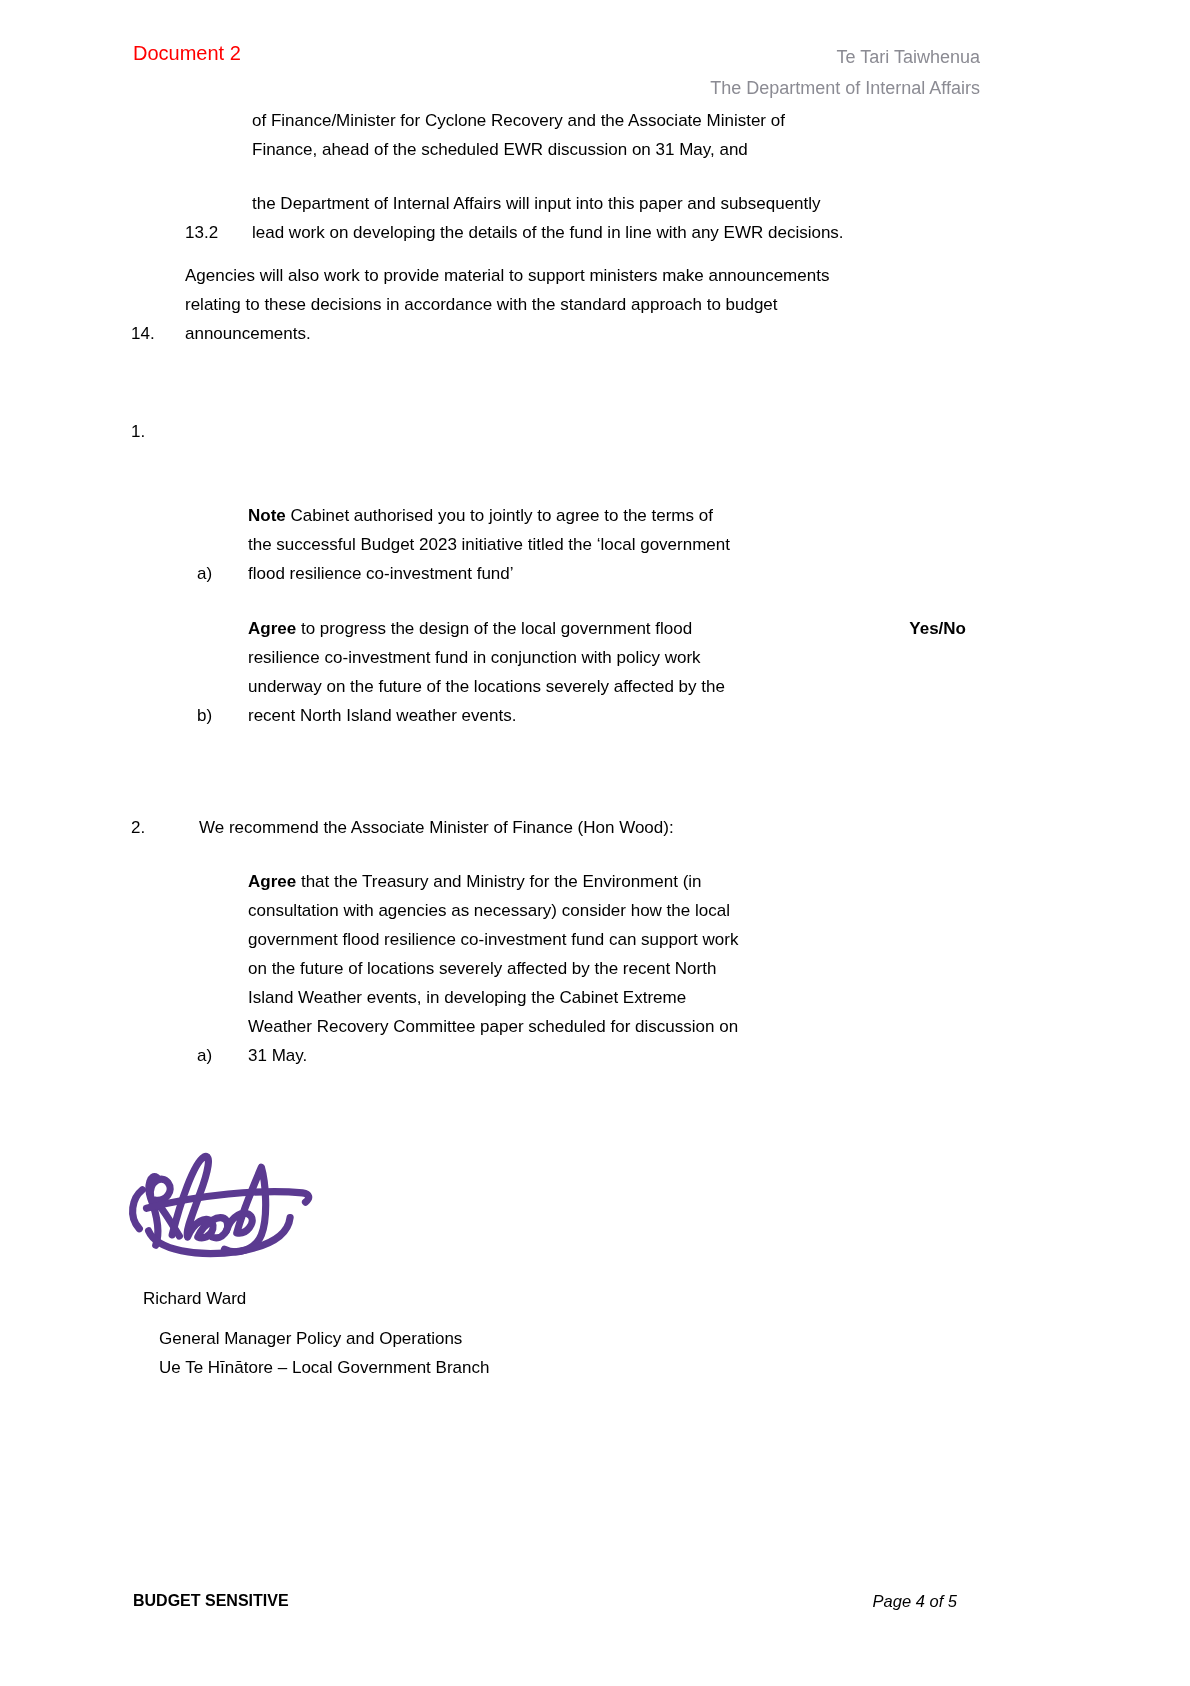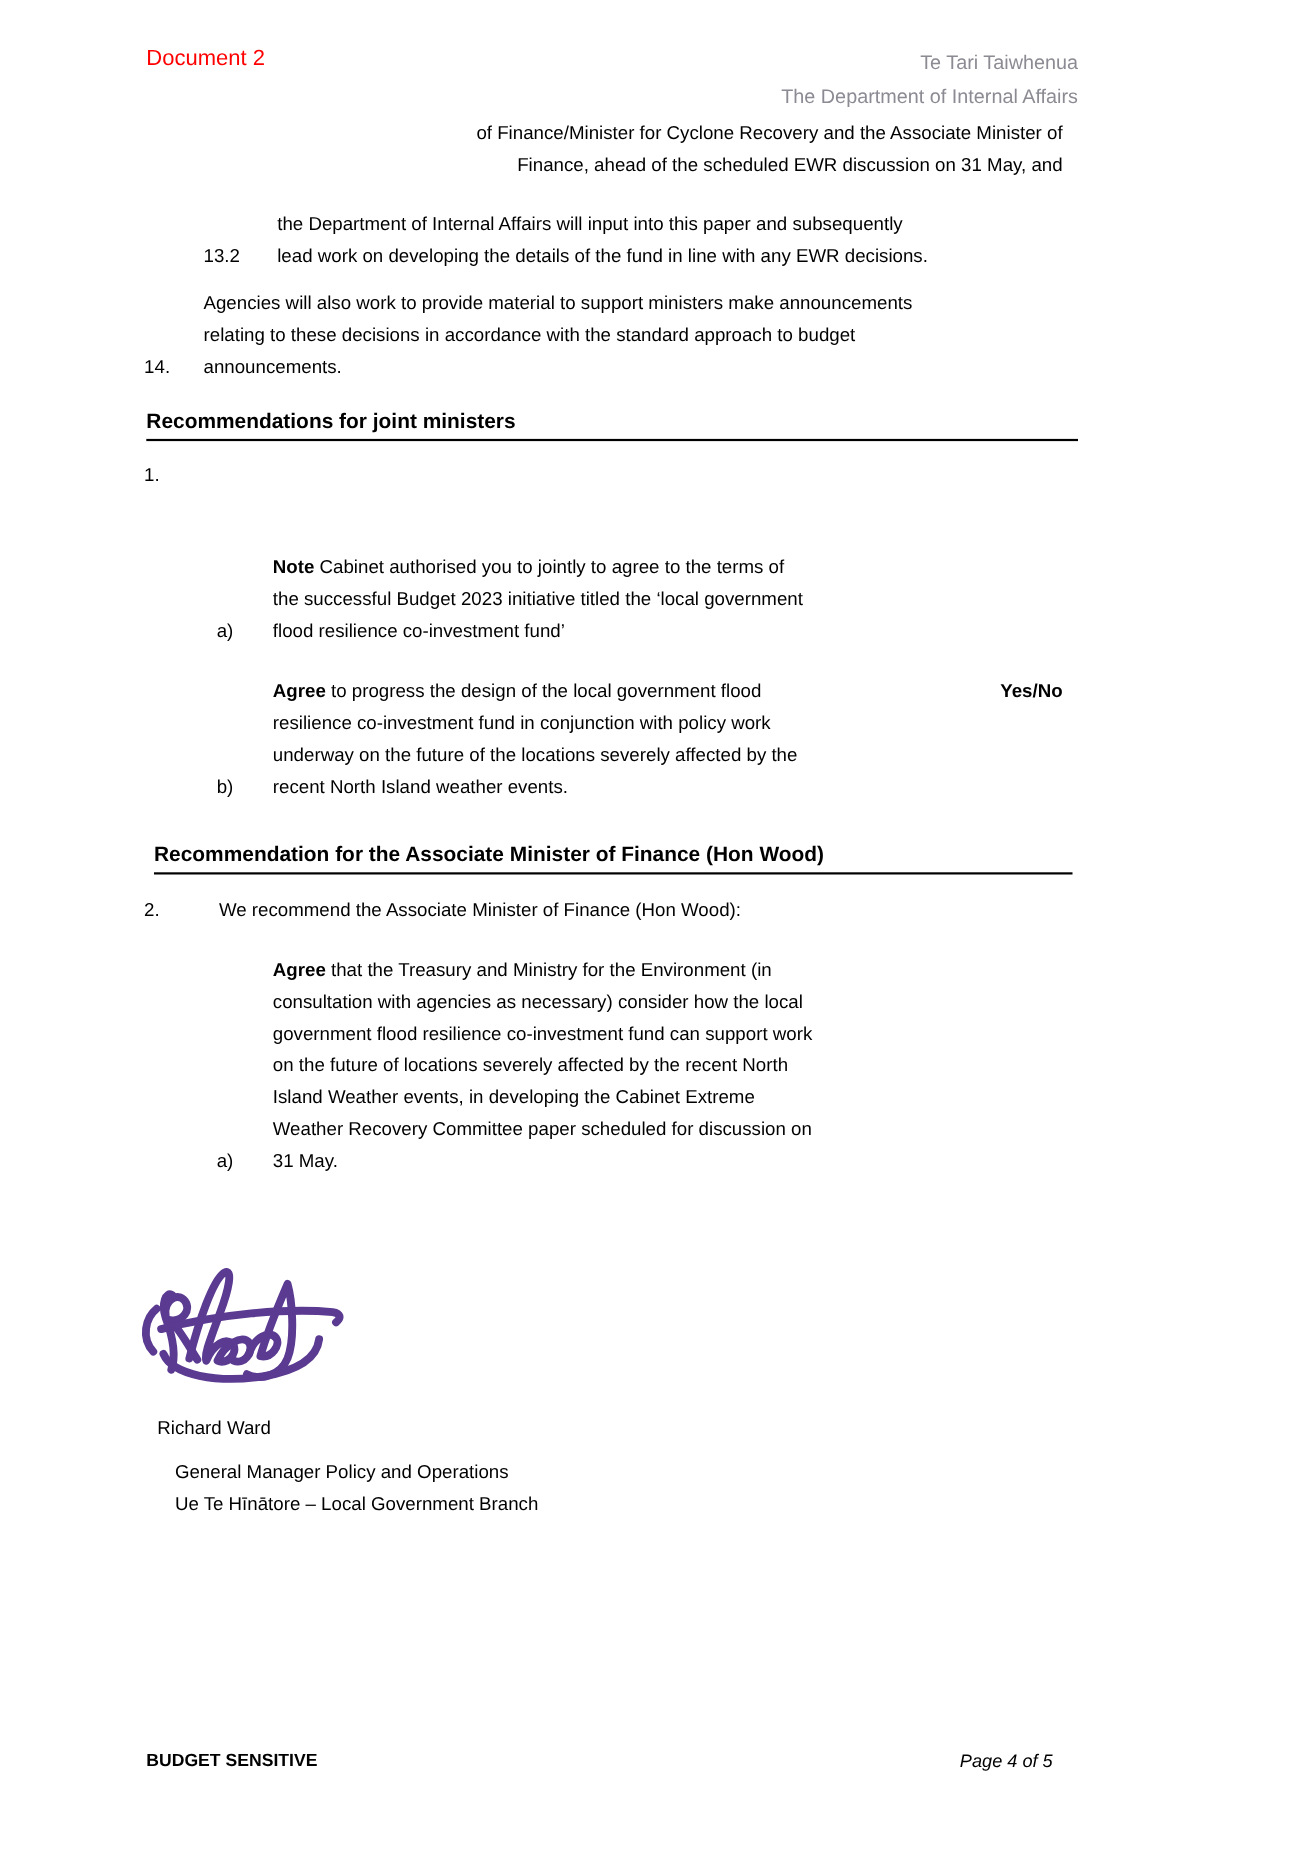--- a/index.html
+++ b/index.html
@@ -22,21 +22,21 @@
     color:var(--doc-red, #ff0000);
   }
   .hdr-right {
     top:42px; right:210px;
     text-align:right;
     font-size:18px; line-height:31px;
     color:var(--hdr-gray, #8b8b93);
   }
   .hdr-right span { display:block; }
   
-  .p-cont { left:252px; top:106px; width:714px;text-align:right; }
+  .p-cont { left:252px; top:106px; width:714px; }
   
   .row { display:flex; align-items:flex-end; }
   .row .num { flex:0 0 auto; }
   .row-13-2 { left:185px; top:189px; width:790px; }
   .row-13-2 .num { width:67px; }
   .row-14 { left:131px; top:261px; width:845px; }
   .row-14 .num { width:54px; }
   .sec-heading {
     left:133px; width:847px;
     font-size:19px; font-weight:bold; line-height:27px;
@@ -91,21 +91,20 @@
 lead work on developing the details of the fund in line with any EWR decisions.</span>
   </div>
 
   <div class="abs row row-14">
     <span class="num">14.</span>
     <span class="txt pre">Agencies will also work to provide material to support ministers make announcements
 relating to these decisions in accordance with the standard approach to budget
 announcements.</span>
   </div>
 
-  <div class="abs sec-heading h1">Recommendations for joint ministers</div>
 
   <div class="abs row row-1">
     <span class="num">1.</span>
   </div>
 
   <div class="abs row sub sub-1a">
     <span class="num">a)</span>
     <span class="txt pre"><span class="lead">Note</span><span> Cabinet authorised you to jointly to agree to the terms of
 the successful Budget 2023 initiative titled the ‘local government
 flood resilience co-investment fund’</span></span>
@@ -113,21 +112,20 @@
 
   <div class="abs row sub sub-1b">
     <span class="num">b)</span>
     <span class="txt pre"><span class="lead">Agree</span><span> to progress the design of the local government flood
 resilience co-investment fund in conjunction with policy work
 underway on the future of the locations severely affected by the
 recent North Island weather events.</span></span>
     <span class="decision">Yes/No</span>
   </div>
 
-  <div class="abs sec-heading h2">Recommendation for the Associate Minister of Finance (Hon Wood)</div>
 
   <div class="abs row row-2">
     <span class="num">2.</span>
     <span class="txt pre">We recommend the Associate Minister of Finance (Hon Wood):</span>
   </div>
 
   <div class="abs row sub sub-2a">
     <span class="num">a)</span>
     <span class="txt pre"><span class="lead">Agree</span><span> that the Treasury and Ministry for the Environment (in
 consultation with agencies as necessary) consider how the local

